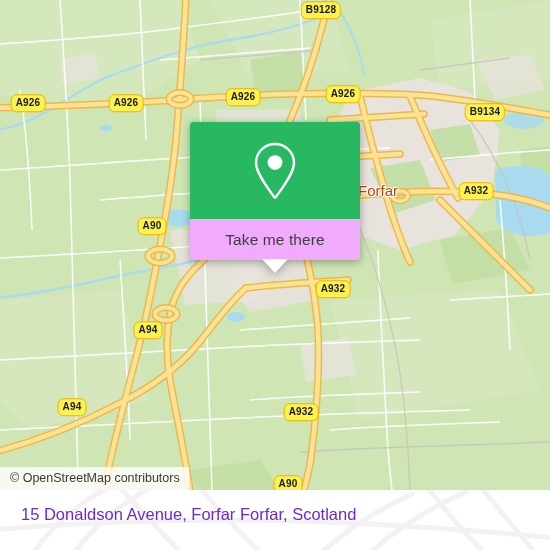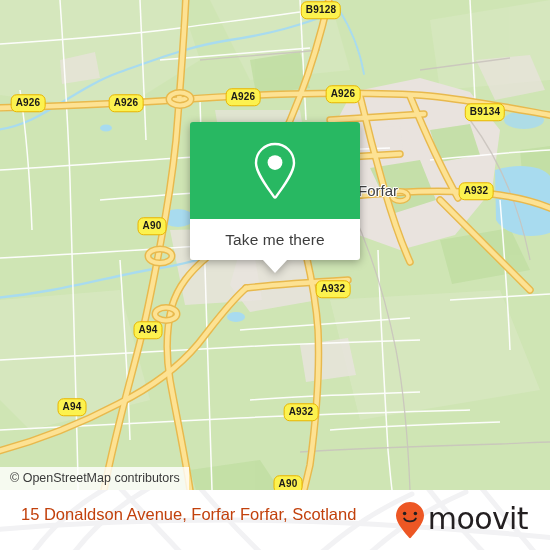--- a/index.html
+++ b/index.html
@@ -53,21 +53,21 @@
     line-height: 1;
     padding: 2.5px 4px 3px 4px;
     letter-spacing: 0.2px;
     white-space: nowrap;
     box-sizing: border-box;
   }
 
   .place-label {
     position: absolute;
     transform: translate(-50%, -50%);
-    color: #404040;
+    color: #c2410c;
     font-family: "Liberation Sans", sans-serif;
     font-size: 15px;
     font-weight: normal;
     white-space: nowrap;
     text-shadow:
        1px 0 0 rgba(255,255,255,.9), -1px 0 0 rgba(255,255,255,.9),
        0 1px 0 rgba(255,255,255,.9), 0 -1px 0 rgba(255,255,255,.9),
        1px 1px 0 rgba(255,255,255,.9), -1px -1px 0 rgba(255,255,255,.9);
     text-align: right;
   }
@@ -82,21 +82,21 @@
   }
   #popup-head {
     background: #28b862;
     height: 97px;
     border-radius: 3px 3px 0 0;
     display: flex;
     align-items: center;
     justify-content: center;
   }
   #popup-body {
-    background: #ffffff;
+    background: #f0abfc;
     border-radius: 0 0 3px 3px;
     height: 41px;
     display: flex;
     align-items: center;
     justify-content: center;
   }
   #popup-label {
     color: #3d3d3d;
     font-size: 15.5px;
     font-family: "Liberation Sans", sans-serif;
@@ -142,21 +142,21 @@
     top: -22px;
     opacity: 1;
   }
   #footer-address {
     position: absolute;
     left: 21px;
     top: 0;
     height: 48px;
     display: flex;
     align-items: center;
-    color: #c2410c;
+    color: #6d28d9;
     font-size: 16.5px;
     font-family: "Liberation Sans", sans-serif;
     white-space: nowrap;
   }
   #brand {
     position: absolute;
     right: 22px;
     top: 0;
     height: 60px;
     display: flex;
@@ -381,27 +381,16 @@
         <path d="M300,105 C330,74 368,46 412,26"></path>
         <path d="M350,105 C380,72 420,44 466,24"></path>
         <path d="M420,10 C446,44 474,76 504,105"></path>
         <path d="M470,6 C498,40 524,72 548,100"></path>
         <path d="M-10,62 C60,56 140,52 230,52 C330,52 430,58 556,70"></path>
       </g>
     </svg>
 
     <div id="footer-address">15 Donaldson Avenue, Forfar Forfar, Scotland</div>
 
-    <div id="brand">
-      <svg width="30" height="38" viewBox="0 0 30 38">
-        <path d="M15 1 C7.3 1 1 7.2 1 14.8 C1 22.5 11.3 33.3 14.1 36.7
-                 C14.6 37.3 15.4 37.3 15.9 36.7 C18.7 33.3 29 22.5 29 14.8
-                 C29 7.2 22.7 1 15 1 Z" fill="#ed5724"></path>
-        <circle cx="9.6" cy="12.4" r="1.75" fill="#231f20"></circle>
-        <circle cx="20.4" cy="12.4" r="1.75" fill="#231f20"></circle>
-        <path d="M9.2 17.6 C11.3 21.3 18.7 21.3 20.8 17.6" fill="none" stroke="#231f20" stroke-width="1.9" stroke-linecap="round"></path>
-      </svg>
-      <span id="brand-wordmark">moovit</span>
-    </div>
 
   </div>
 
 </div>
 
 </body></html>

